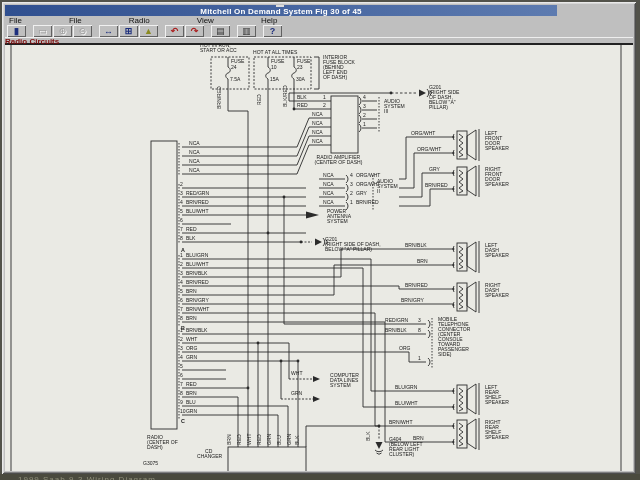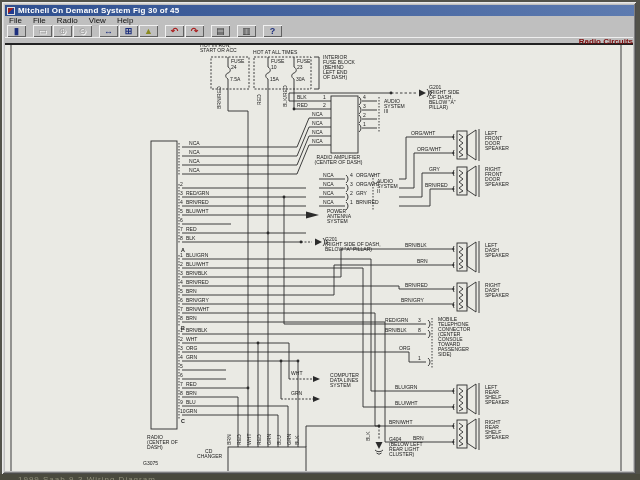--- a/index.html
+++ b/index.html
@@ -1,37 +1,37 @@
 <!DOCTYPE html>
 <html><head>
 <meta charset="utf-8">
 <style>
   html,body{margin:0;padding:0;}
   *{box-sizing:border-box;}
   body{font-family:"Liberation Sans",sans-serif;}
   .screen{position:relative;width:640px;height:480px;background:#52524a;overflow:hidden;}
   .window{position:absolute;left:2px;top:2px;width:634px;height:472px;background:#bfbfbf;
     box-shadow:inset 1px 1px 0 #e9e9e9, inset -1px -1px 0 #4d4d4d, inset 2px 2px 0 #d6d6d6, inset -2px -2px 0 #7f7f7f;}
-  .titlebar{position:absolute;left:3px;top:3px;width:629px;height:11px;
-    background:linear-gradient(90deg,#2f4f8f,#5d7bb0);display:flex;align-items:center;padding:0 2px;}
+  .titlebar{position:absolute;left:3px;top:3px;width:552px;height:11px;
+    background:linear-gradient(90deg,#2f4f8f,#5d7bb0);display:flex;align-items:center;padding:0 2px;flex-direction:column;}
   .titleicon{width:8px;height:8px;background:linear-gradient(135deg,#a02020 50%,#203a90 50%);margin-right:3px;border:1px solid #ddd;}
   .titletext{color:#fff;font-size:8px;font-weight:bold;white-space:nowrap;letter-spacing:0.2px;}
-  .menubar{position:absolute;left:3px;top:14px;width:628px;height:9px;display:flex;align-items:center;background:#bfbfbf;}
+  .menubar{position:absolute;left:3px;top:14px;width:628px;height:9px;display:flex;align-items:center;background:#bfbfbf;gap:36px;}
   .menuitem{font-size:8px;color:#111;padding:0 7px 0 4px;}
   .toolbar{position:absolute;left:3px;top:23px;width:628px;height:12px;display:flex;align-items:center;background:#bfbfbf;padding-left:2px;}
   .tbtn{width:19px;height:12px;margin-right:1px;background:#bfbfbf;
     box-shadow:inset 1px 1px 0 #f0f0f0, inset -1px -1px 0 #606060;
     display:flex;align-items:center;justify-content:center;font-size:9px;line-height:9px;color:#333;}
   .tbtn.gap{margin-left:6px;}
   .tbtn.navy{color:#1d2f7d;font-weight:bold;}
   .tbtn.red{color:#a22;font-weight:bold;}
   .tbtn.olive{color:#8a8a20;}
   .tbtn.dis{color:#9b9b9b;text-shadow:1px 1px 0 #fff;}
   .headerbar{position:absolute;left:3px;top:35px;width:628px;height:8px;background:#bfbfbf;
-    border-top:1px solid #eee;border-bottom:2px solid #222;text-align:right;}
+    border-top:1px solid #eee;border-bottom:2px solid #222;text-align:left;}
   .headertext{font-size:8px;line-height:7px;font-weight:bold;color:#7d0d0d;}
   .canvas{position:absolute;left:3px;top:43px;width:628px;height:426px;background:#eaeae4;overflow:hidden;}
   .diagram{position:absolute;left:-4px;top:-2px;width:640px;height:434px;font-size:6px;color:#1a1a1a;}
   .diagram svg{position:absolute;left:0;top:0;}
   .t{position:absolute;white-space:pre-line;line-height:6px;transform:scale(.84);transform-origin:0 0;}
   .vt{position:absolute;white-space:nowrap;line-height:6px;height:6px;transform-origin:0 100%;transform:rotate(-90deg) scale(.84);}
   .pr{position:absolute;display:flex;line-height:6px;transform:scale(.84);transform-origin:0 0;}
   .pn{width:7px;}
   .pw{white-space:nowrap;}
   .grp{position:absolute;font-weight:bold;line-height:6px;transform:scale(.9);transform-origin:0 0;}

